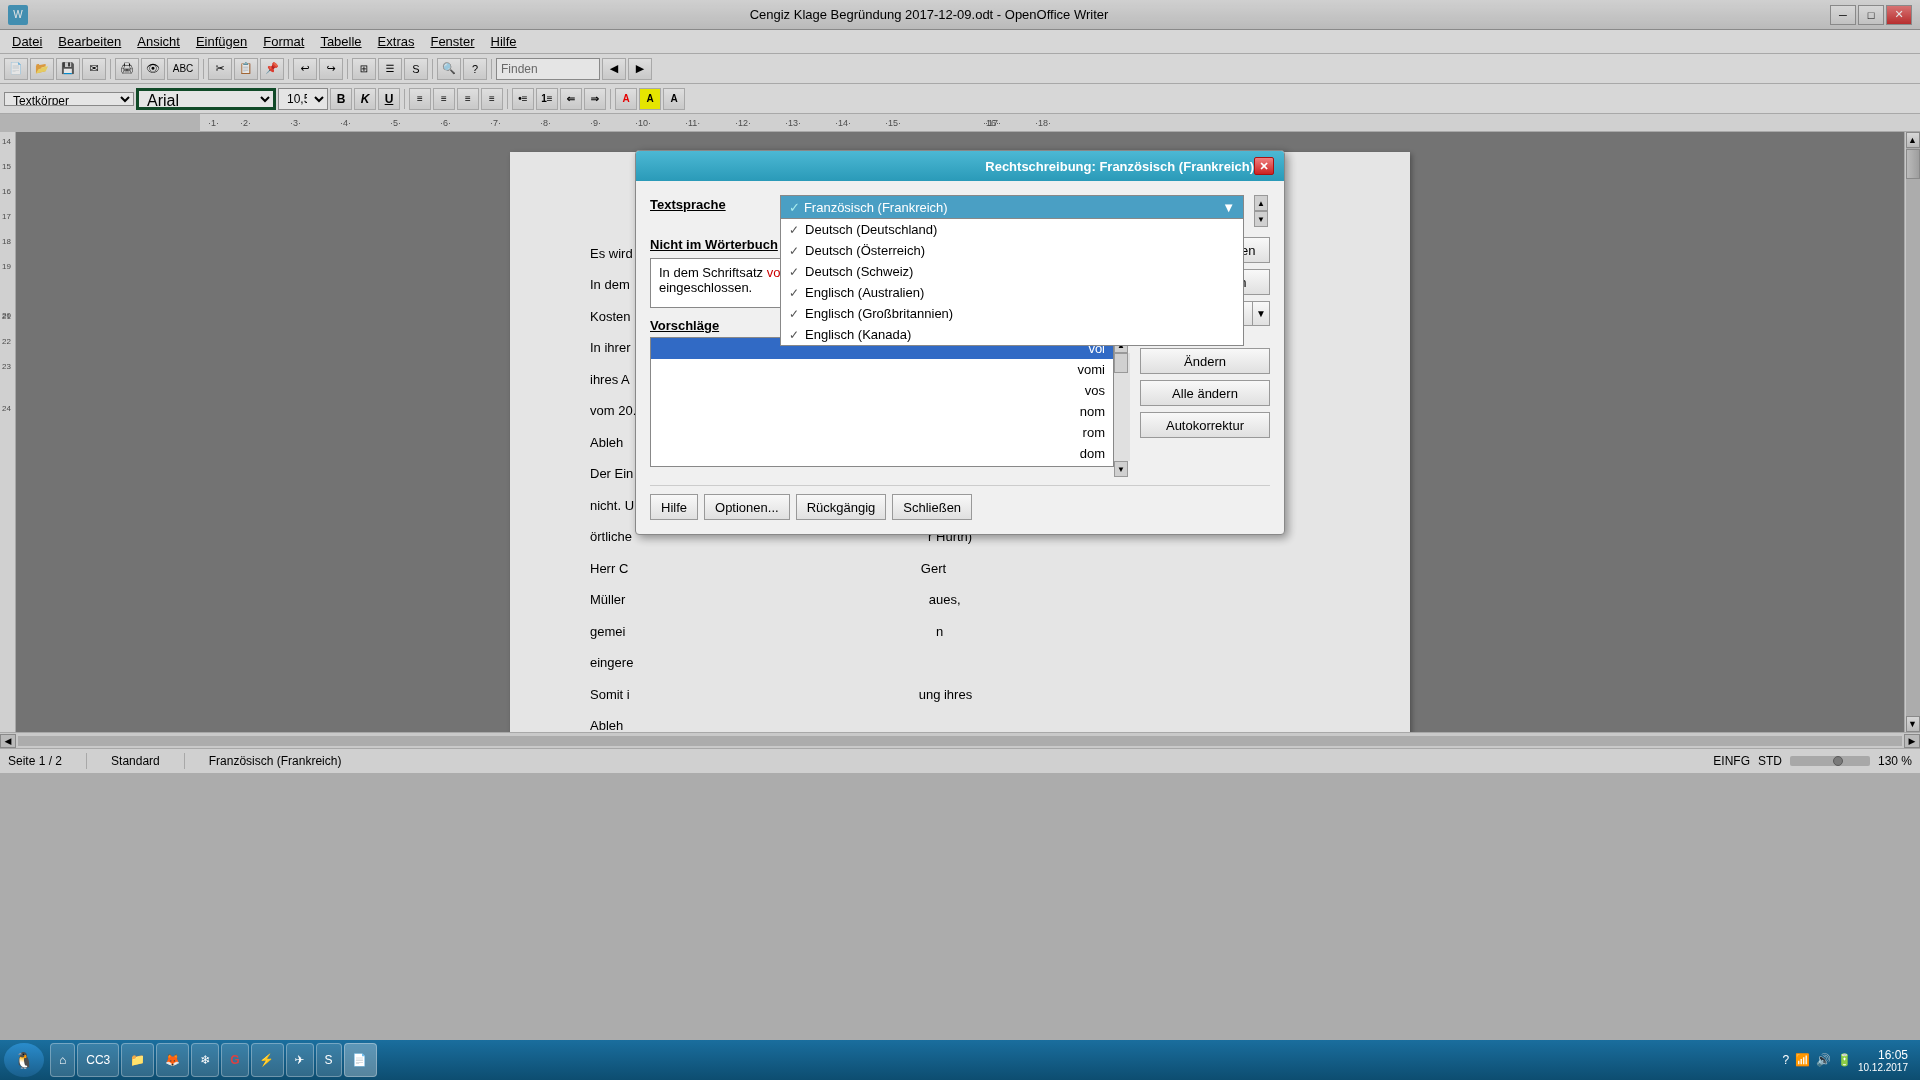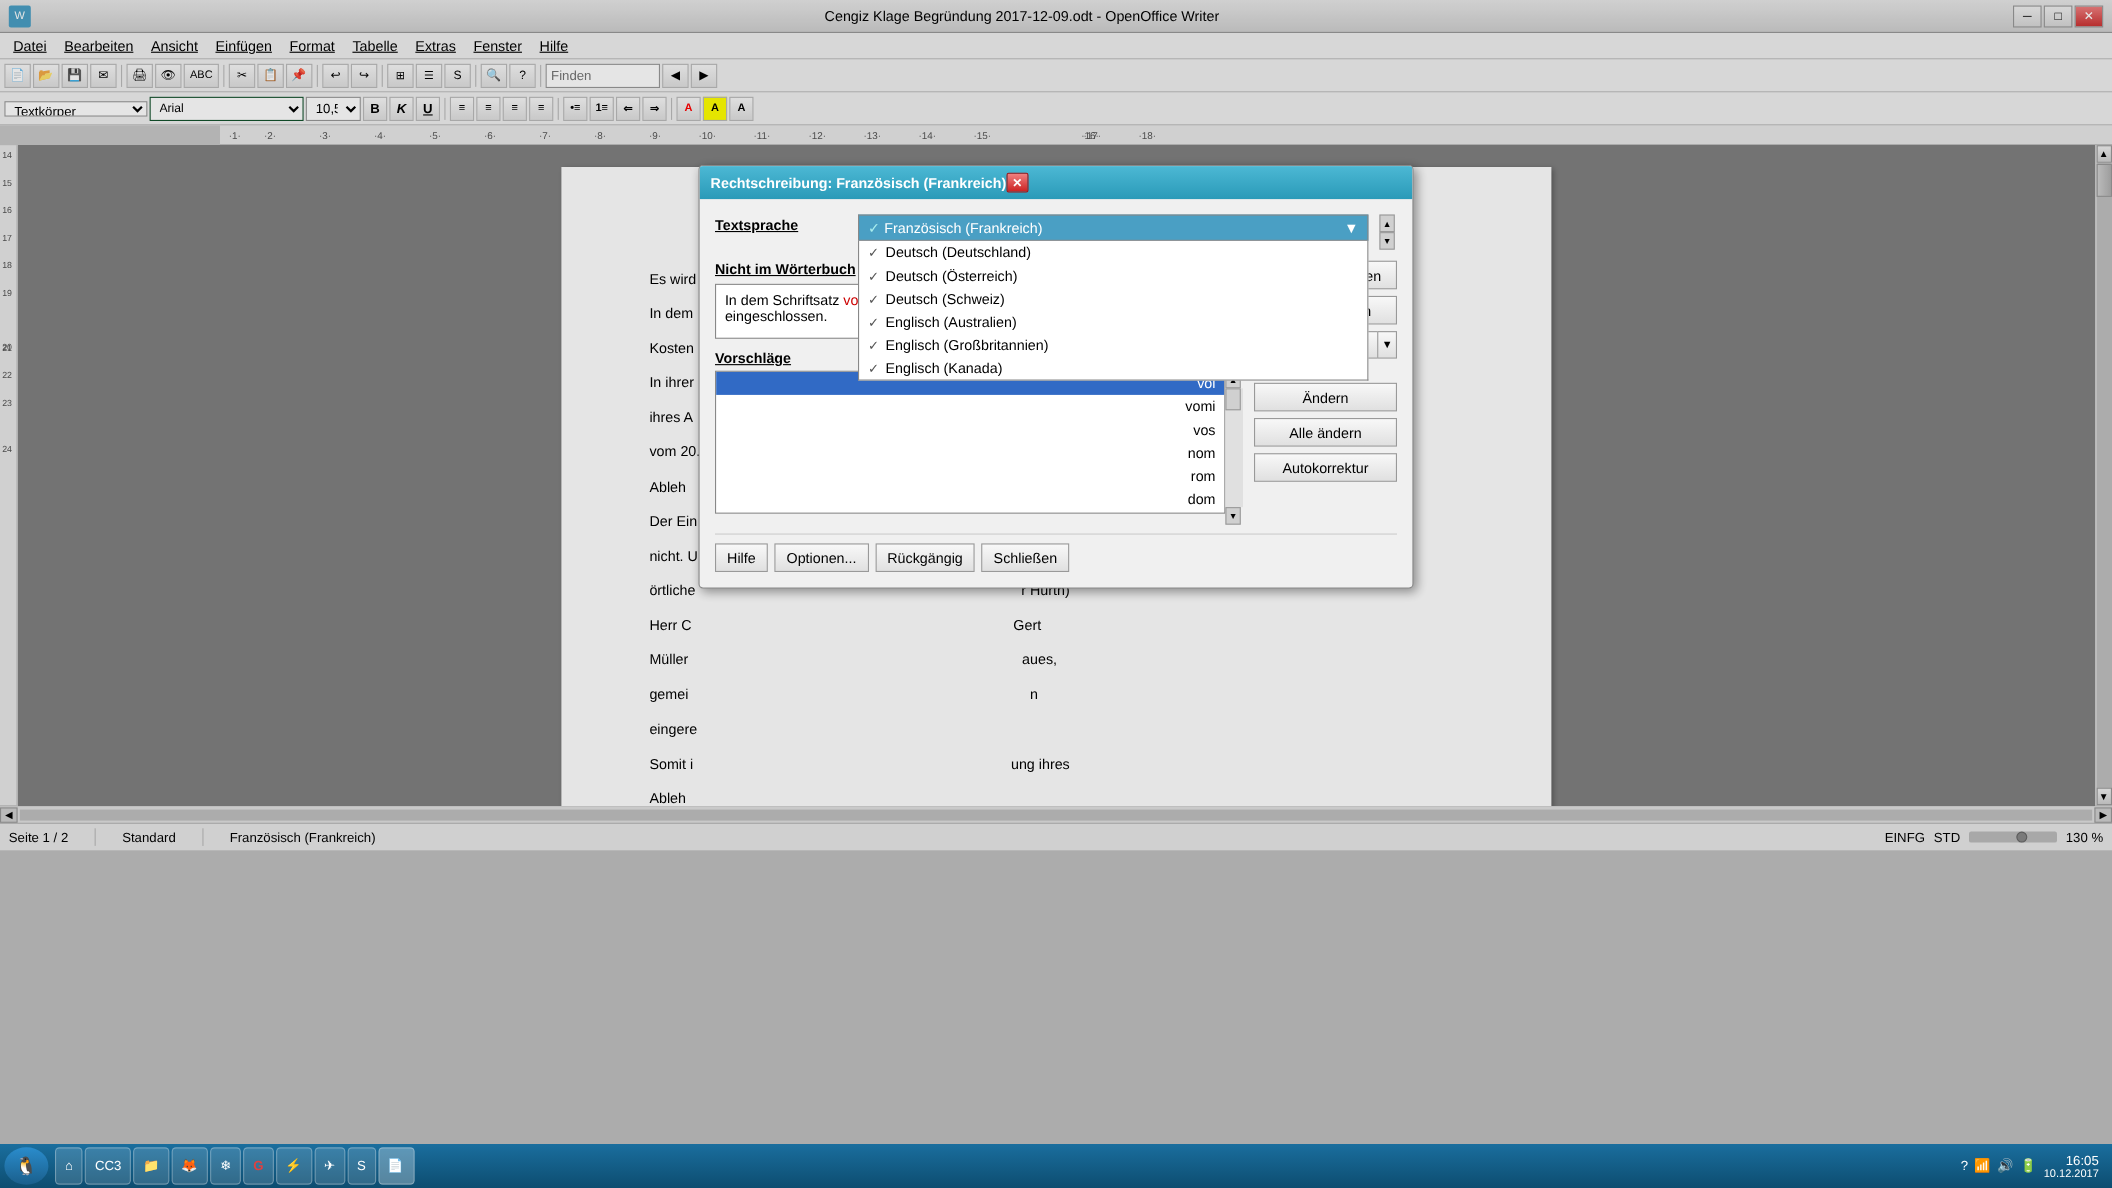--- a/index.html
+++ b/index.html
@@ -92,23 +92,23 @@
     }
     .style-combo {
       width: 130px; height: 14px;
       border: 1px solid #999;
       background: white;
       font-size: 12px;
       padding: 0 4px;
     }
     .font-combo {
       width: 140px; height: 22px;
-      border: 1px solid #14532d;
+      border: 3px solid #14532d;
       background: white;
-      font-size: 11px;
+      font-size: 16px;
       padding: 0 4px;
     }
     .size-combo {
       width: 50px; height: 22px;
       border: 1px solid #999;
       background: white;
       font-size: 12px;
       padding: 0 4px;
     }
     .format-btn {
@@ -279,21 +279,21 @@
       box-shadow: 3px 3px 10px rgba(0,0,0,0.4);
       width: 650px;
       border-radius: 4px;
       overflow: hidden;
     }
     .dialog-title-bar {
       background: linear-gradient(to bottom, #4cb8d4, #2a9ab8);
       padding: 6px 10px;
       display: flex;
       align-items: center;
-      justify-content: flex-start;
+      justify-content: flex-end;
       color: white;
       font-weight: bold;
       font-size: 13px;
     }
     .dialog-close-btn {
       width: 20px; height: 18px;
       background: linear-gradient(to bottom, #f08080, #cc2222);
       border: 1px solid #aa1111;
       color: white;
       cursor: pointer;

